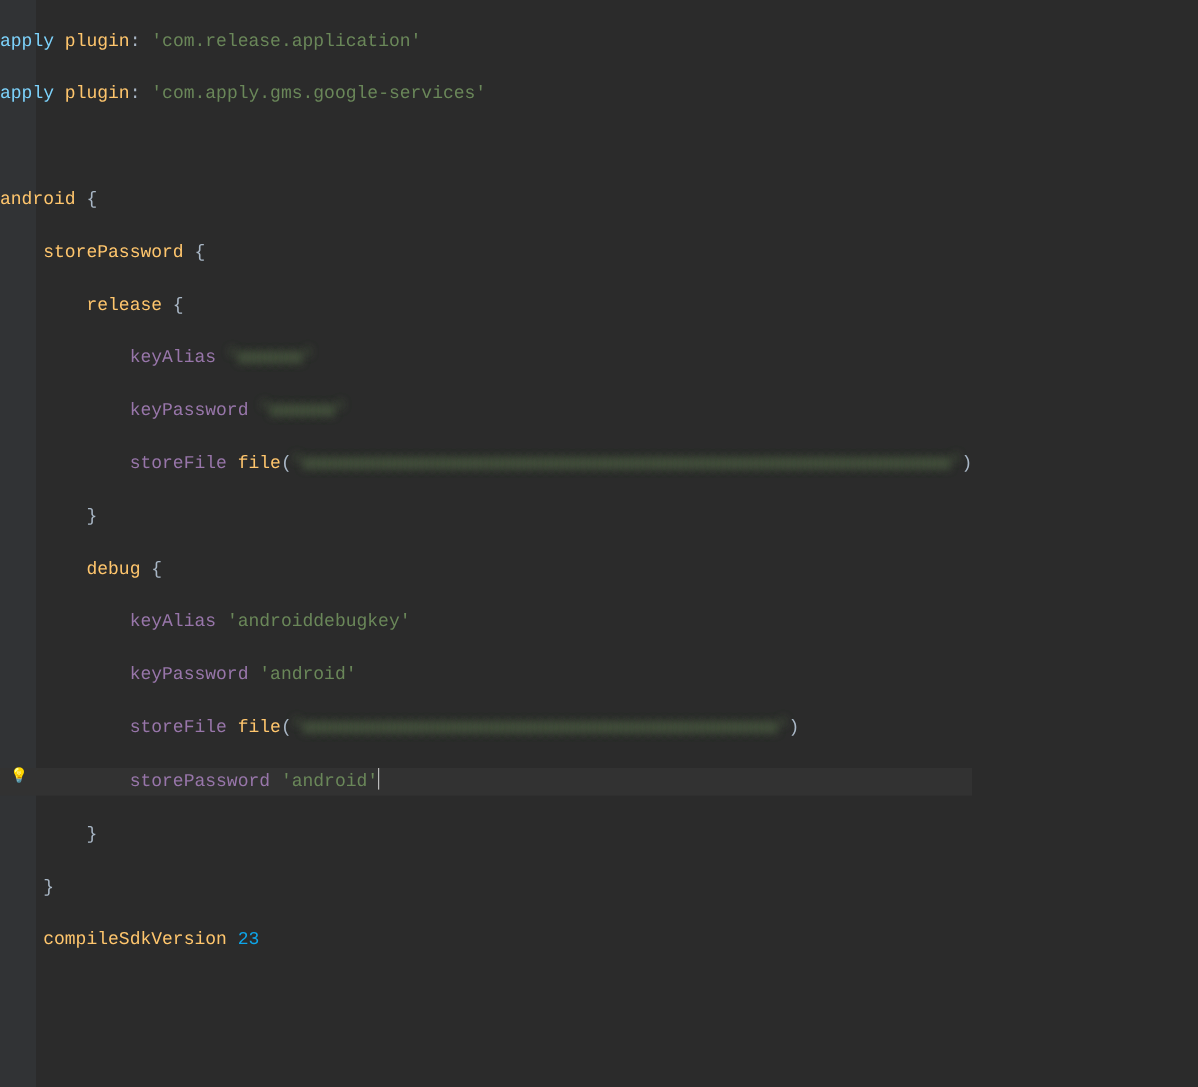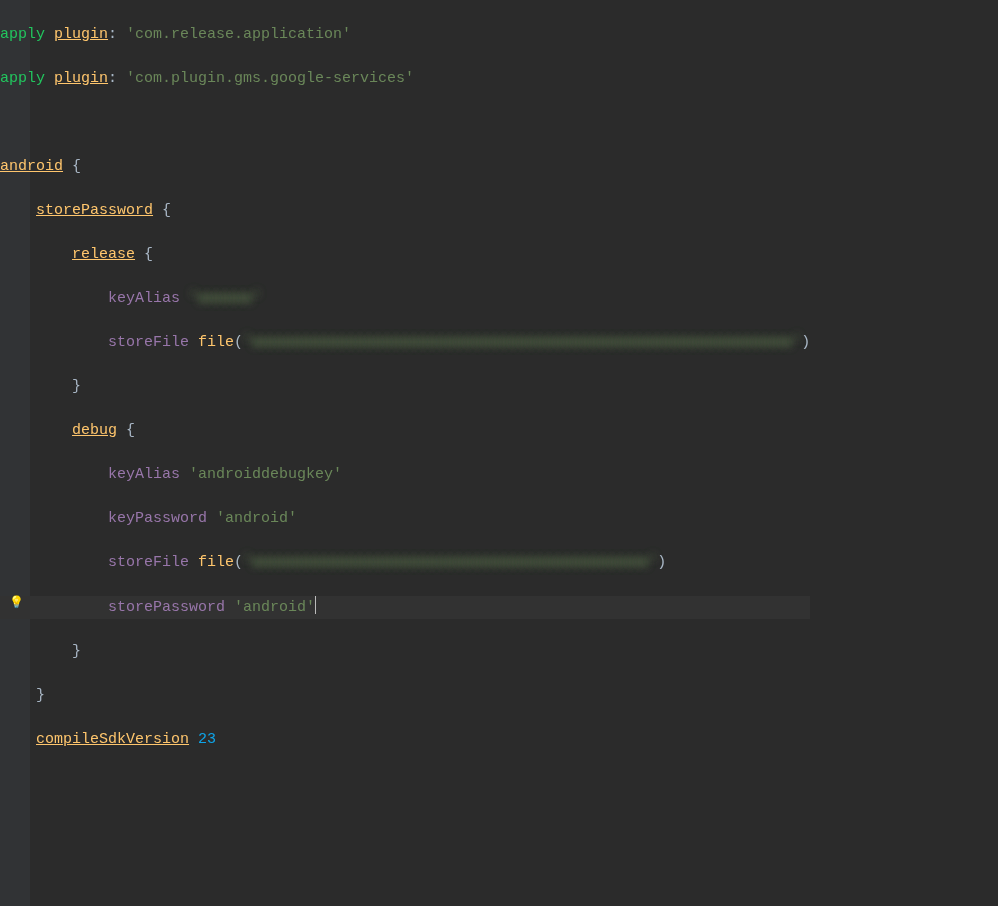--- a/index.html
+++ b/index.html
@@ -21,22 +21,22 @@
     background: #313335;
   }
   .code {
     position: absolute;
     left: 0; top: 0;
     padding: 2px 0 0 0;
     white-space: pre;
   }
   .line { display: block; position: relative; padding-left: 0; }
   .hl  { background: #323232; }
-  .kw   { color: #22c55e; }   
-  .id   { color: #ffc66d; text-decoration: underline; }   
+  .kw   { color: #7dd3fc; }   
+  .id   { color: #ffc66d; }   
   .pu   { color: #a9b7c6; }   
   .str  { color: #6a8759; }   
   .num  { color: #0ea5e9; }   
   .prop { color: #9876aa; }   
   .fn   { color: #ffc66d; }
   .cursor {
     display:inline-block;
     width:1px; height:18px;
     background:#bbbbbb;
     vertical-align:-3px;
@@ -56,26 +56,27 @@
     color:#ffc66d;
   }
 </style>
 </head>
 <body>
 
 <div class="gutter"></div>
 
 <div class="code">
 <span class="line"><span class="kw">apply</span> <span class="id">plugin</span><span class="pu">:</span> <span class="str">'com.release.application'</span></span>
-<span class="line"><span class="kw">apply</span> <span class="id">plugin</span><span class="pu">:</span> <span class="str">'com.plugin.gms.google-services'</span></span>
+<span class="line"><span class="kw">apply</span> <span class="id">plugin</span><span class="pu">:</span> <span class="str">'com.apply.gms.google-services'</span></span>
 <span class="line"> </span>
 <span class="line"><span class="id">android</span> <span class="pu">{</span></span>
 <span class="line">    <span class="id">storePassword</span> <span class="pu">{</span></span>
 <span class="line">        <span class="id">release</span> <span class="pu">{</span></span>
 <span class="line">            <span class="prop">keyAlias</span> <span class="blur">'xxxxxx'</span></span>
+<span class="line">            <span class="prop">keyPassword</span> <span class="blur">'xxxxxx'</span></span>
 <span class="line">            <span class="prop">storeFile</span> <span class="fn">file</span><span class="pu">(</span><span class="blur">'xxxxxxxxxxxxxxxxxxxxxxxxxxxxxxxxxxxxxxxxxxxxxxxxxxxxxxxxxxxx'</span><span class="pu">)</span></span>
 <span class="line">        <span class="pu">}</span></span>
 <span class="line">        <span class="id">debug</span> <span class="pu">{</span></span>
 <span class="line">            <span class="prop">keyAlias</span> <span class="str">'androiddebugkey'</span></span>
 <span class="line">            <span class="prop">keyPassword</span> <span class="str">'android'</span></span>
 <span class="line">            <span class="prop">storeFile</span> <span class="fn">file</span><span class="pu">(</span><span class="blur">'xxxxxxxxxxxxxxxxxxxxxxxxxxxxxxxxxxxxxxxxxxxx'</span><span class="pu">)</span></span>
 <span class="line hl"><span class="bulb">💡</span>            <span class="prop">storePassword</span> <span class="str">'android'</span><span class="cursor"></span></span>
 <span class="line">        <span class="pu">}</span></span>
 <span class="line">    <span class="pu">}</span></span>
 <span class="line">    <span class="id">compileSdkVersion</span> <span class="num">23</span></span>

